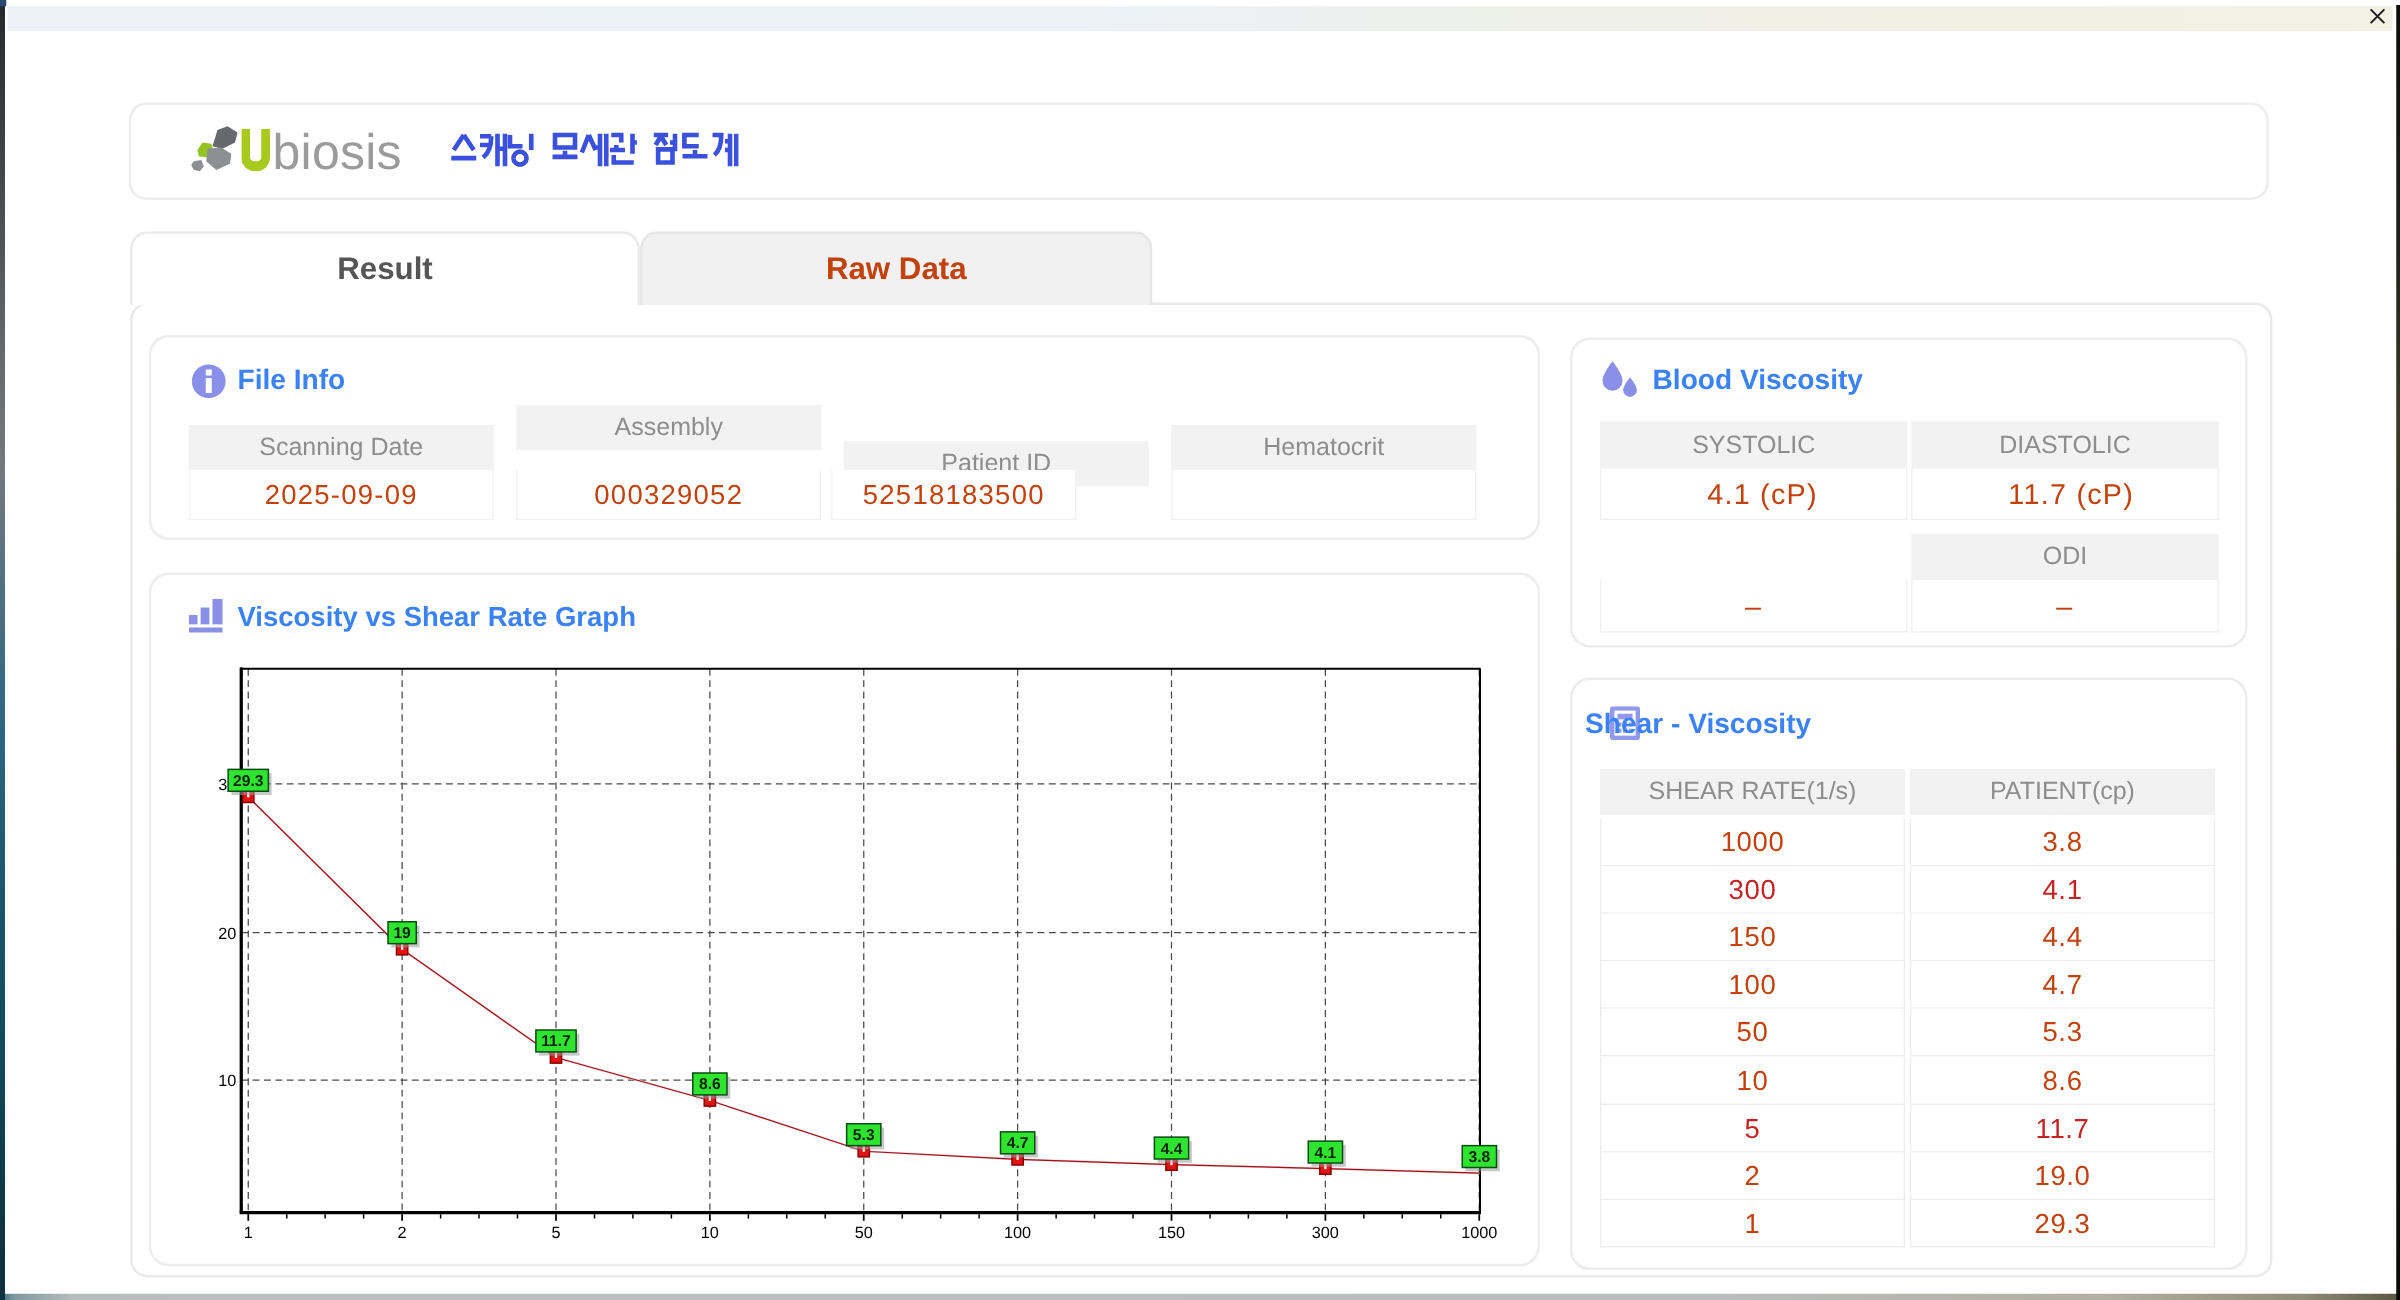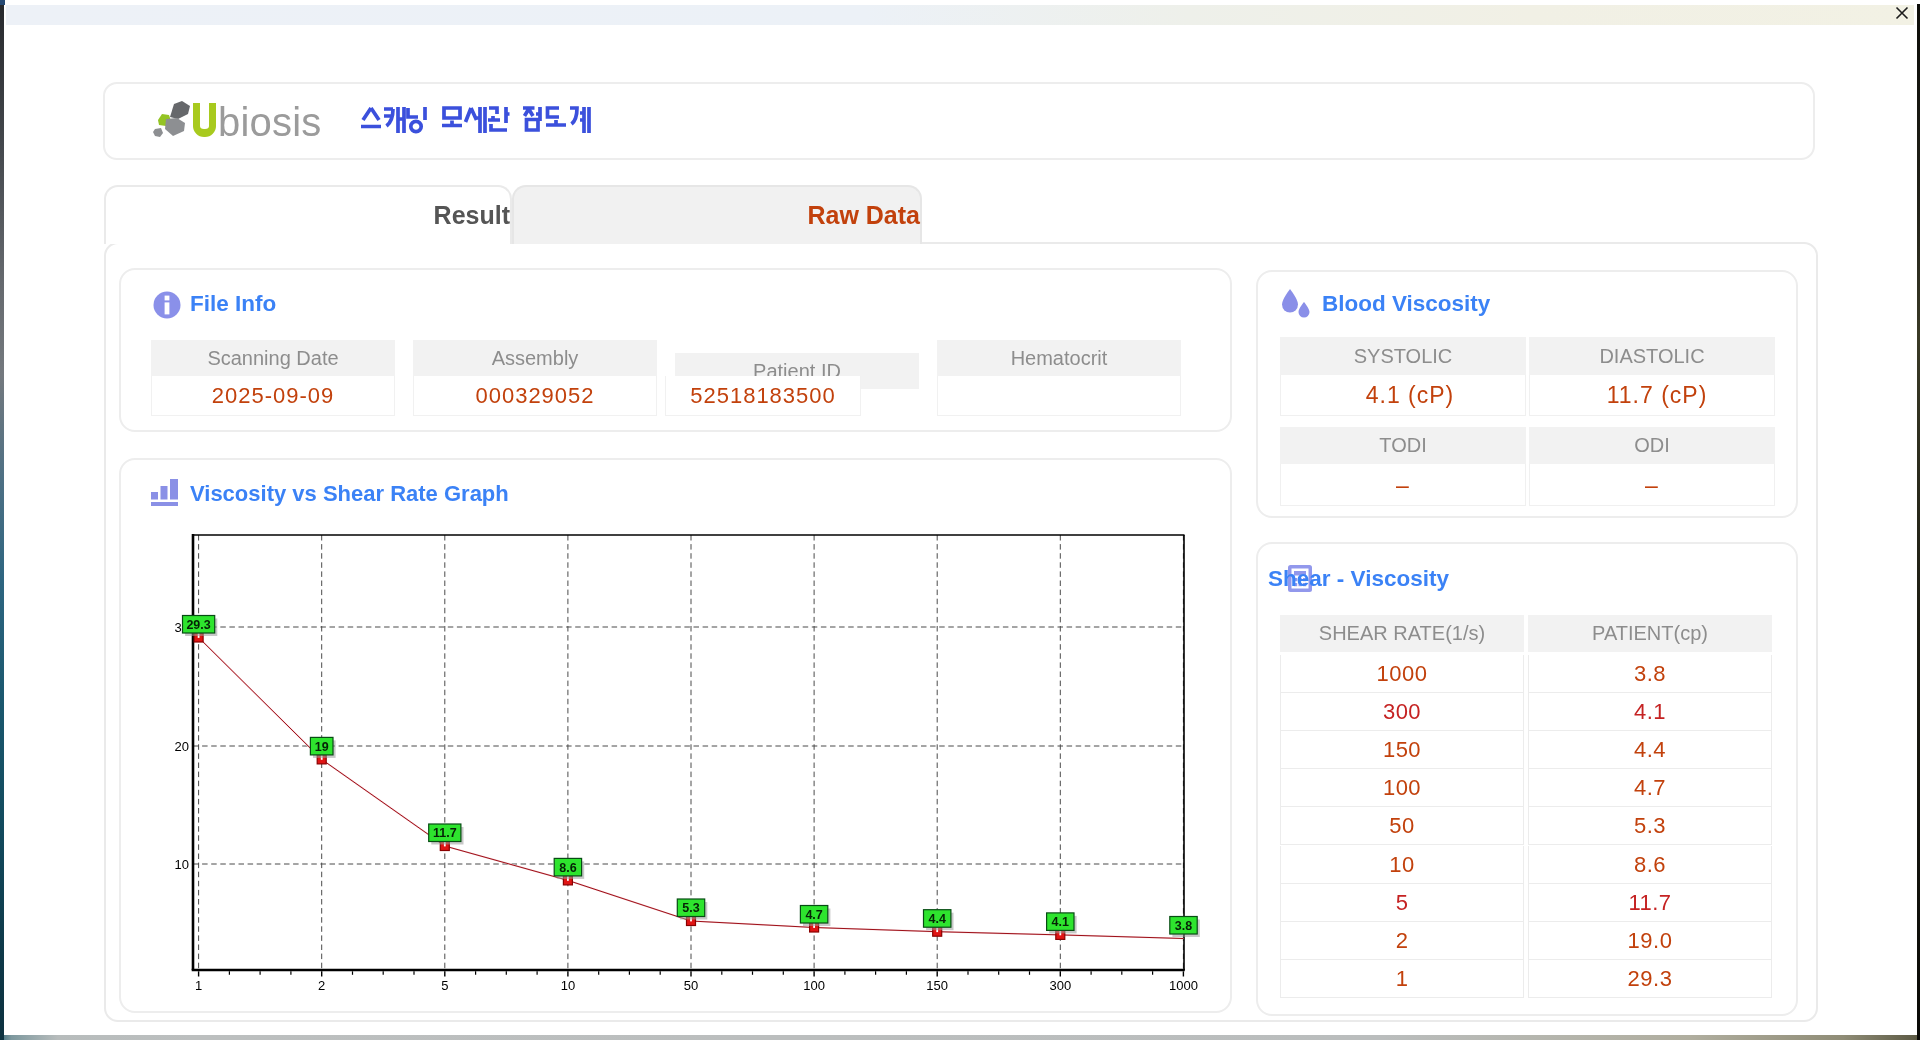--- a/index.html
+++ b/index.html
@@ -14,21 +14,21 @@
     background:linear-gradient(90deg, #3f6f7e 0%, #7d989e 0.6%, #b7bcbc 3%, #bcbfbf 10%, #babdbd 72%, #b0ae9f 88%, #8f8c76 96%, #5a5842 100%); }
   #win { left:3px; top:0; width:1914px; height:1036px; background:#ffffff; border-radius:0 0 10px 10px; }
   #corner-tl { left:0; top:0; width:5px; height:5px; background:#274a74; z-index:6; }
   #titlebar { left:6px; top:5px; width:1908px; height:20px;
     background:linear-gradient(90deg, #edf1f7 0%, #ecf1f7 45%, #eef0ea 62%, #f1f0e5 80%, #f2f1e4 100%); }
   #header-card { left:103px; top:82px; width:1712px; height:78px; background:#fff;
     border:2px solid #ededed; border-radius:14px; }
   .tab { top:185px; height:59px; border-radius:14px 14px 0 0; z-index:3; }
   #tab-result { left:104px; width:408px; background:#fff; border:2px solid #eaeaea; border-bottom:none; }
   #tab-raw { left:512px; width:410px; background:#f1f1f1; border:2px solid #e6e6e6; border-bottom:none; }
-  .tab span { position:absolute; left:0; right:0; top:14px; text-align:right; font-size:25px; font-weight:bold; }
+  .tab span { position:absolute; left:0; right:0; top:14px; text-align:center; font-size:25px; font-weight:bold; }
   #tab-result span { color:#555; }
   #tab-raw span { color:#c2410c; }
   #panel { left:104px; top:242px; width:1714px; height:780px; background:#fff;
     border:2px solid #eaeaea; border-radius:14px; z-index:2; }
   .card { position:absolute; background:#fff; border:2px solid #ededed; border-radius:16px; z-index:3; }
   .card-title { position:absolute; font-size:22.5px; font-weight:bold; color:#3b82f6; z-index:4; }
   #file-card  { left:119px; top:268px; width:1113px; height:164px; }
   #graph-card { left:119px; top:458px; width:1113px; height:555px; }
   #blood-card { left:1256px; top:270px; width:542px; height:248px; }
   #shear-card { left:1256px; top:542px; width:542px; height:474px; }
@@ -85,21 +85,21 @@
 
   <div class="abs card" id="file-card"></div>
   <div class="abs icon" style="left:152px; top:290px;"><svg width="30" height="30" viewBox="0 0 30 30">
         <circle cx="15" cy="15" r="13.5" fill="#8a90e9"></circle>
         <rect x="12.6" y="5.6" width="4.8" height="4.8" fill="#fff"></rect>
         <rect x="12.6" y="12.4" width="4.8" height="12" fill="#fff"></rect>
       </svg></div>
   <div class="card-title" style="left:190px; top:291px;">File Info</div>
 <div class="abs hcell" style="left:151px; top:340px; width:244px; height:36px; line-height:36px;">Scanning Date</div>
 <div class="abs vcell" style="left:151px; top:376px; width:244px; height:40px; line-height:40px; border:1px solid #f1f1f1; border-top:none;">2025-09-09</div>
-<div class="abs hcell" style="left:413px; top:340px; width:244px; height:36px; line-height:36px;text-align:center;">Assembly</div>
+<div class="abs hcell" style="left:413px; top:324px; width:244px; height:36px; line-height:36px;text-align:center;">Assembly</div>
 <div class="abs vcell" style="left:413px; top:376px; width:244px; height:40px; line-height:40px; border:1px solid #f1f1f1; border-top:none;">000329052</div>
 <div class="abs hcell" style="left:675px; top:340px; width:244px; height:36px; line-height:36px;margin-top:13px;">Patient ID</div>
 <div class="abs vcell" style="left:665px; top:376px; width:196px; height:40px; line-height:40px; border:1px solid #f1f1f1; border-top:none;">52518183500</div>
 <div class="abs hcell" style="left:937px; top:340px; width:244px; height:36px; line-height:36px;">Hematocrit</div>
 <div class="abs vcell" style="left:937px; top:376px; width:244px; height:40px; line-height:40px; border:1px solid #f1f1f1; border-top:none;"></div>
 
   <div class="abs card" id="graph-card"></div>
   <div class="abs icon" style="left:151px; top:479px;"><svg width="28" height="28" viewBox="0 0 28 28">
         <rect x="0" y="13" width="7" height="7.5" fill="#8a90e6"></rect>
         <rect x="9.5" y="7" width="7" height="13.5" fill="#8a90e6"></rect>
@@ -219,21 +219,20 @@
   <div class="abs card" id="blood-card"></div>
   <div class="abs icon" style="left:1281px; top:288px;"><svg width="32" height="32" viewBox="0 0 32 32">
         <path d="M9 1 C9 1 1 11 1 16.5 A8 8 0 0 0 17 16.5 C17 11 9 1 9 1 Z" fill="#8a8fe8"></path>
         <path d="M23 14 C23 14 17.5 20.5 17.5 24 A5.5 5.5 0 0 0 28.5 24 C28.5 20.5 23 14 23 14 Z" fill="#8a8fe8"></path>
       </svg></div>
   <div class="card-title" style="left:1322px; top:291px;">Blood Viscosity</div>
 <div class="abs hcell" style="left:1280px; top:337px; width:246px; height:38px; line-height:38px; font-size:20px; ">SYSTOLIC</div>
 <div class="abs hcell" style="left:1529px; top:337px; width:246px; height:38px; line-height:38px; font-size:20px; ">DIASTOLIC</div>
 <div class="abs vcell" style="left:1280px; top:375px; width:246px; height:41px; line-height:41px; font-size:23px; border:1px solid #f0f0f0; border-top:none;"><span style="margin-left:14px">4.1&nbsp;(cP)</span></div>
 <div class="abs vcell" style="left:1529px; top:375px; width:246px; height:41px; line-height:41px; font-size:23px; border:1px solid #f0f0f0; border-top:none;"><span style="margin-left:10px">11.7&nbsp;(cP)</span></div>
-<div class="abs hcell" style="left:1280px; top:427px; width:246px; height:37px; line-height:37px; font-size:20px; ">TODI</div>
 <div class="abs hcell" style="left:1529px; top:427px; width:246px; height:37px; line-height:37px; font-size:20px; ">ODI</div>
 <div class="abs vcell" style="left:1280px; top:464px; width:246px; height:42px; line-height:42px; font-size:23px; border:1px solid #f0f0f0; border-top:none;">–</div>
 <div class="abs vcell" style="left:1529px; top:464px; width:246px; height:42px; line-height:42px; font-size:23px; border:1px solid #f0f0f0; border-top:none;">–</div>
 
   <div class="abs card" id="shear-card"></div>
   <div class="abs icon" style="left:1288px; top:565px;"><svg width="25" height="27" viewBox="0 0 25 27">
         <rect x="0" y="0" width="24" height="27" rx="2.5" fill="#9298ec"></rect>
         <rect x="3.5" y="3.5" width="17" height="20" fill="#fff"></rect>
         <rect x="6" y="6" width="12" height="4.5" fill="#9298ec"></rect>
         <rect x="6" y="13" width="3.2" height="3.2" fill="#9298ec"></rect>

